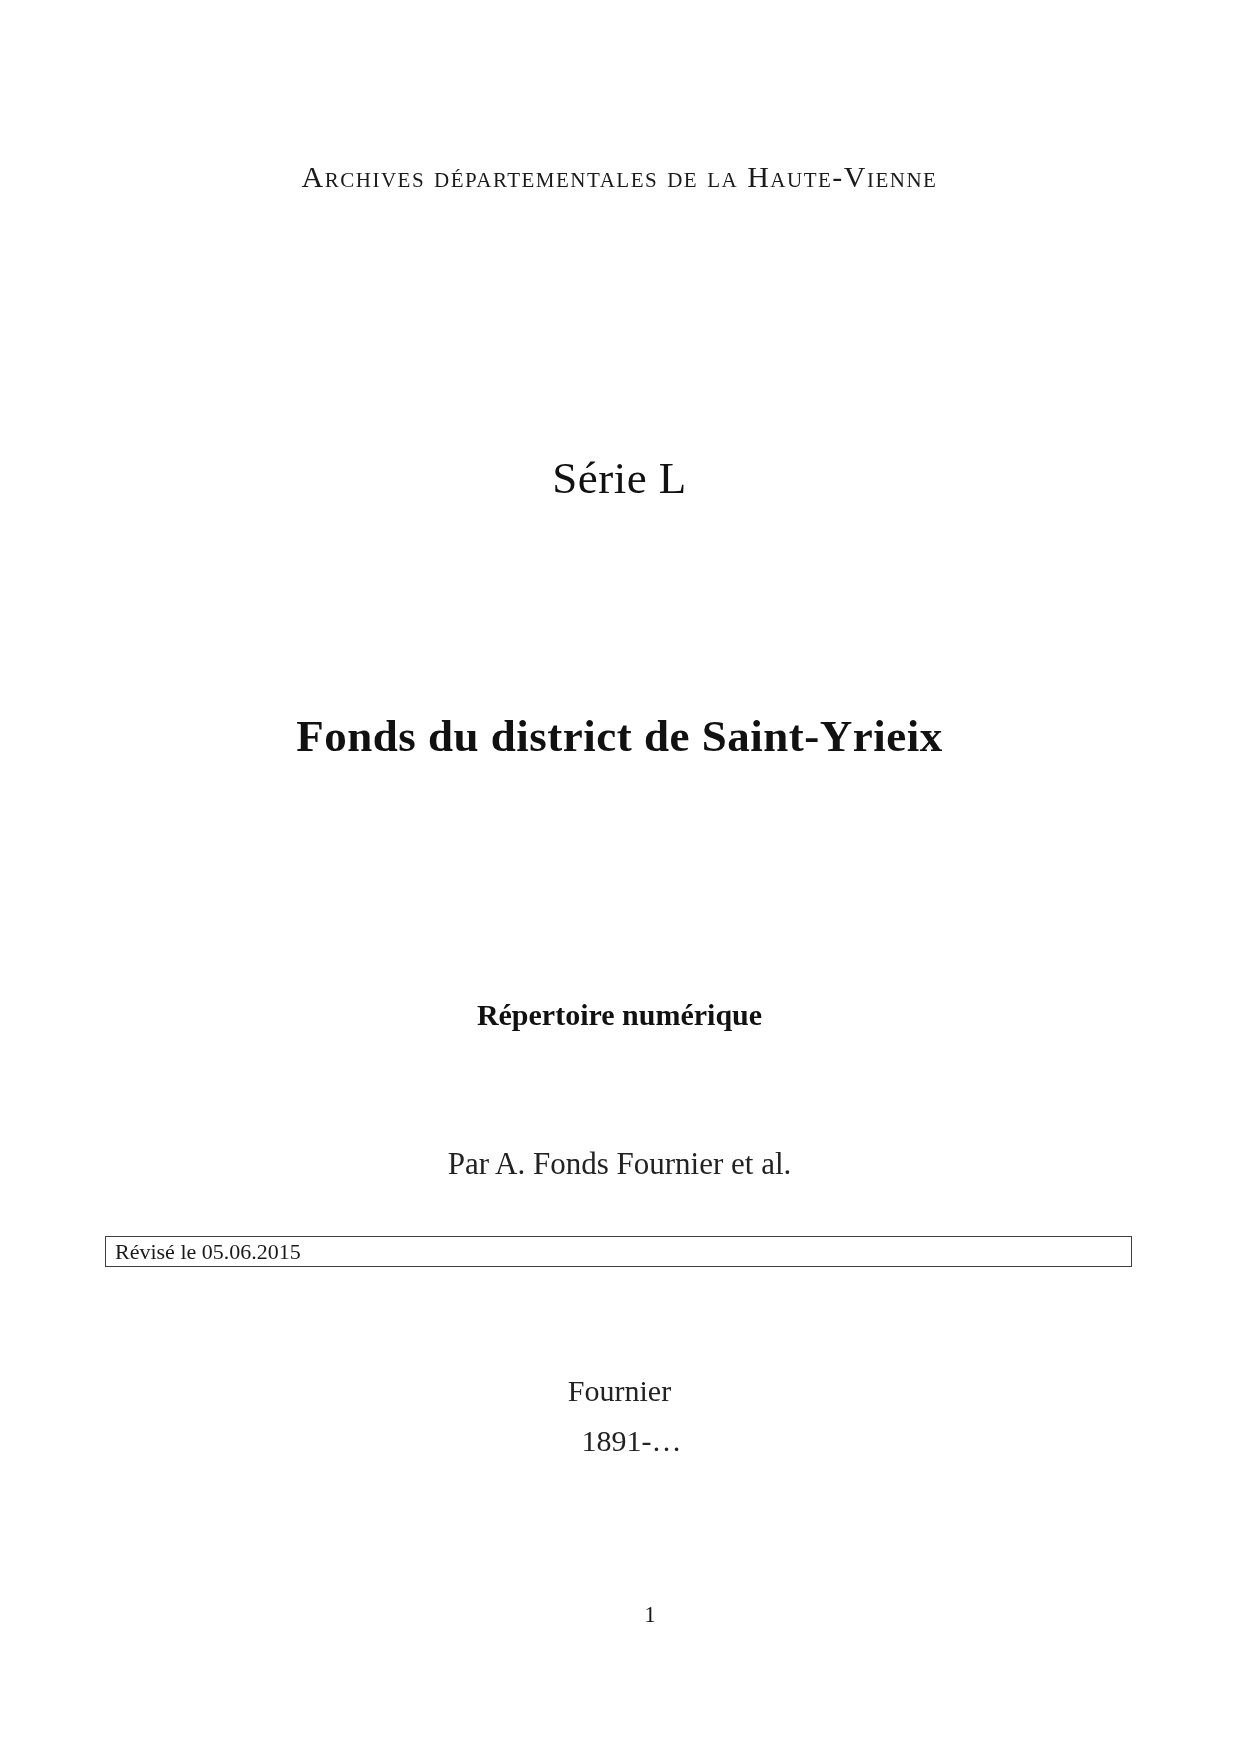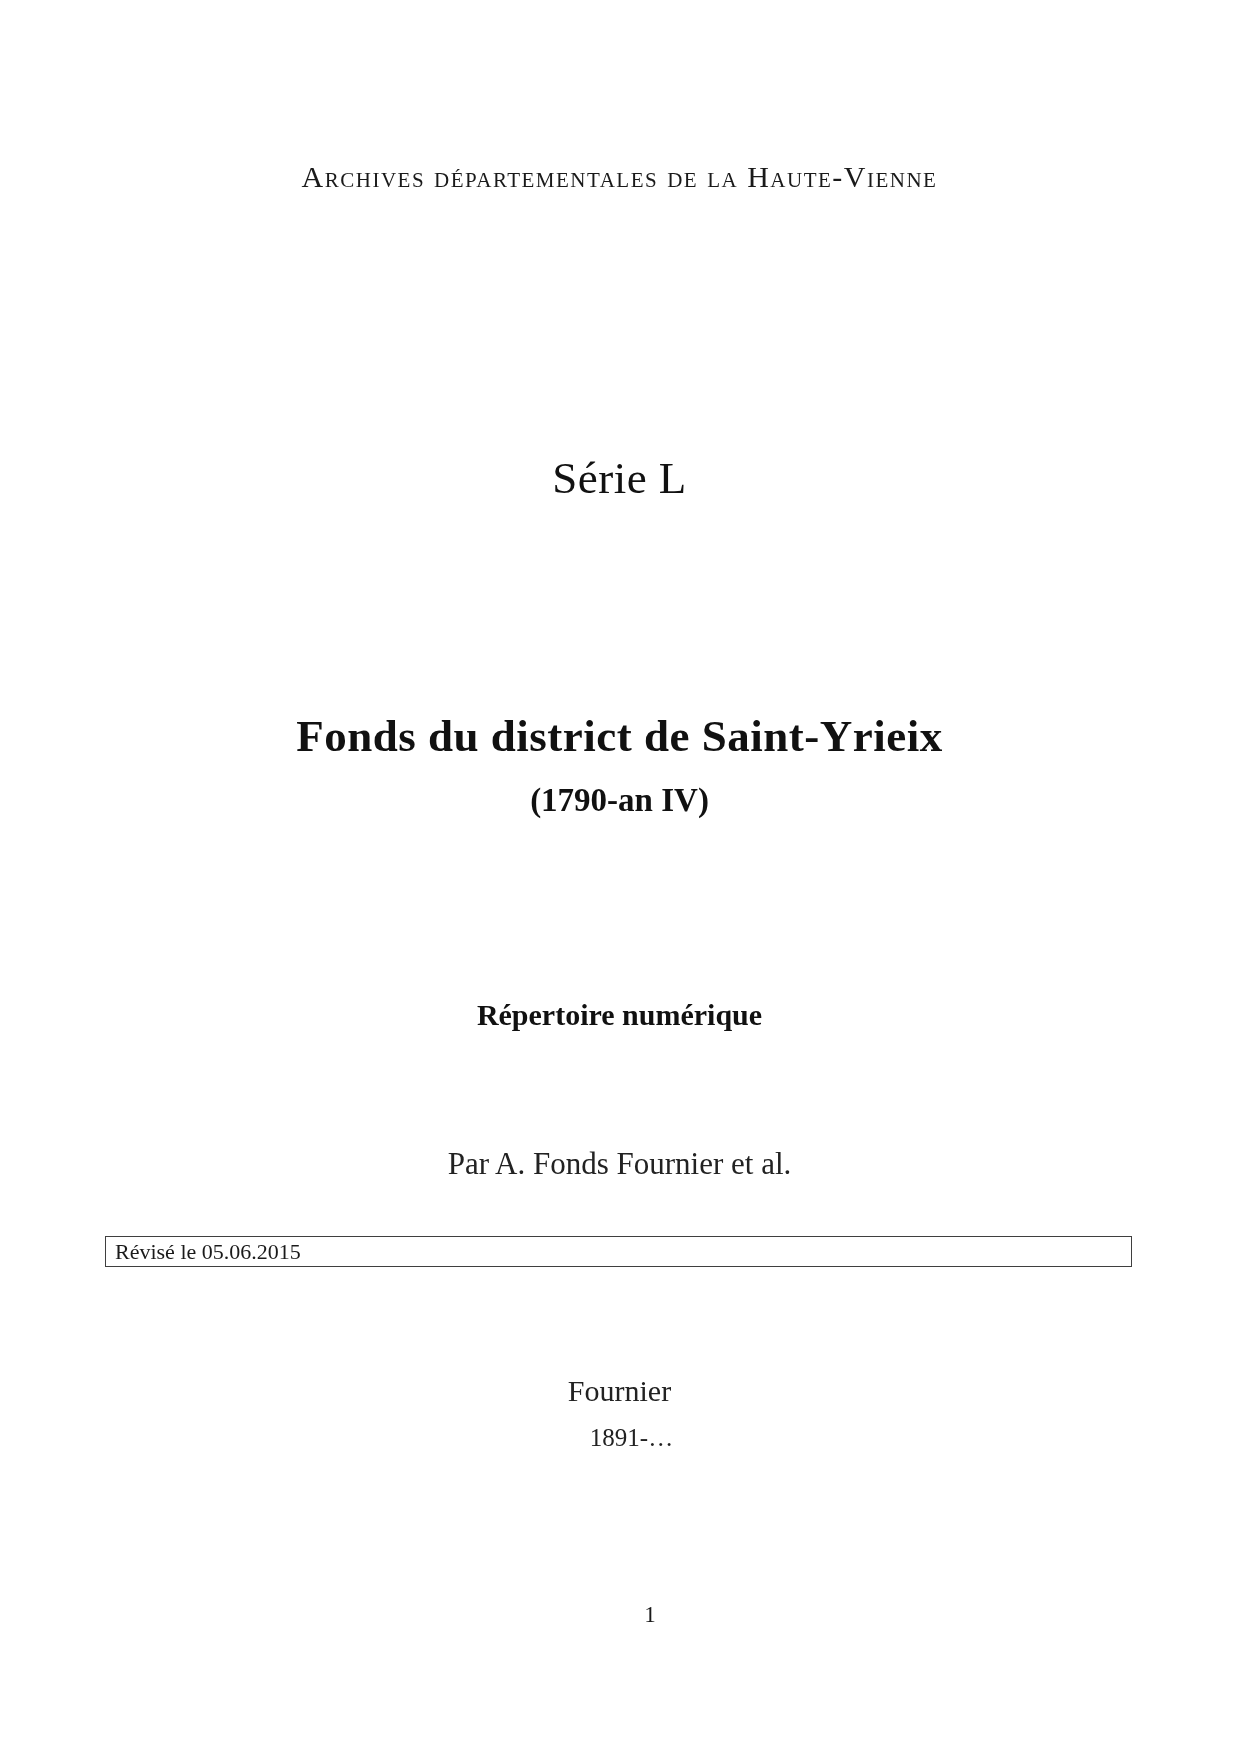--- a/index.html
+++ b/index.html
@@ -83,21 +83,21 @@
     color: #1a1a1a;
     white-space: nowrap;
   }
   .place {
     top: 1374px;
     font-size: 30px;
     color: #222222;
   }
   .years {
     top: 1424px;
-    font-size: 25px;
+    font-size: 30px;
     color: #222222;
     padding-left: 24px;
   }
   .page-number {
     position: absolute;
     top: 1602px;
     left: 560px;
     width: 180px;
     text-align: center;
     font-size: 23px;
@@ -109,21 +109,20 @@
 
 <div class="page">
 
   <div class="centered doc-header">Archives départementales de la Haute-Vienne</div>
 
   <div class="centered series-title">Série L</div>
 
 
   <div class="centered fonds-title">Fonds du district de Saint-Yrieix</div>
 
-  <div class="centered date-range">(1790-an IV)</div>
 
   <div class="centered repertoire">Répertoire numérique</div>
 
   <div class="centered author-line"><span>Par A. Fonds Fournier </span><span class="etal">et al.</span></div>
 
   <div class="revision-box">
     <span class="revision-text">Révisé le 05.06.2015</span>
   </div>
 
   <div class="centered place">Fournier</div>

